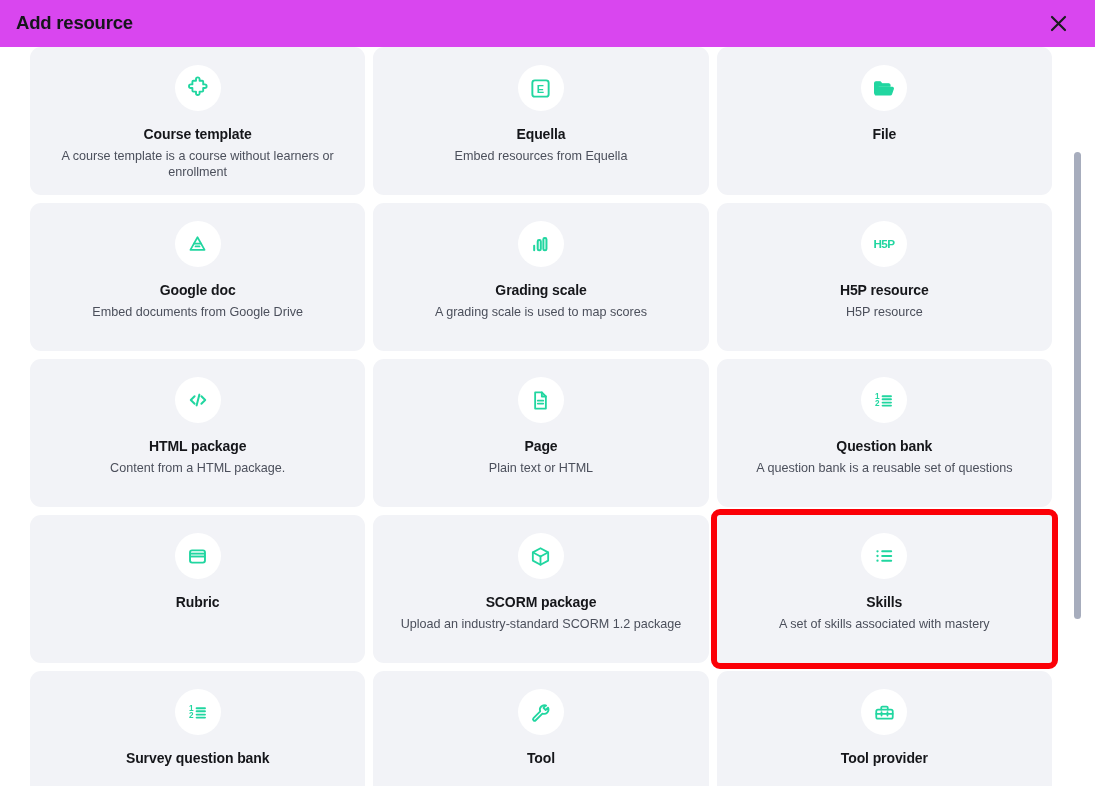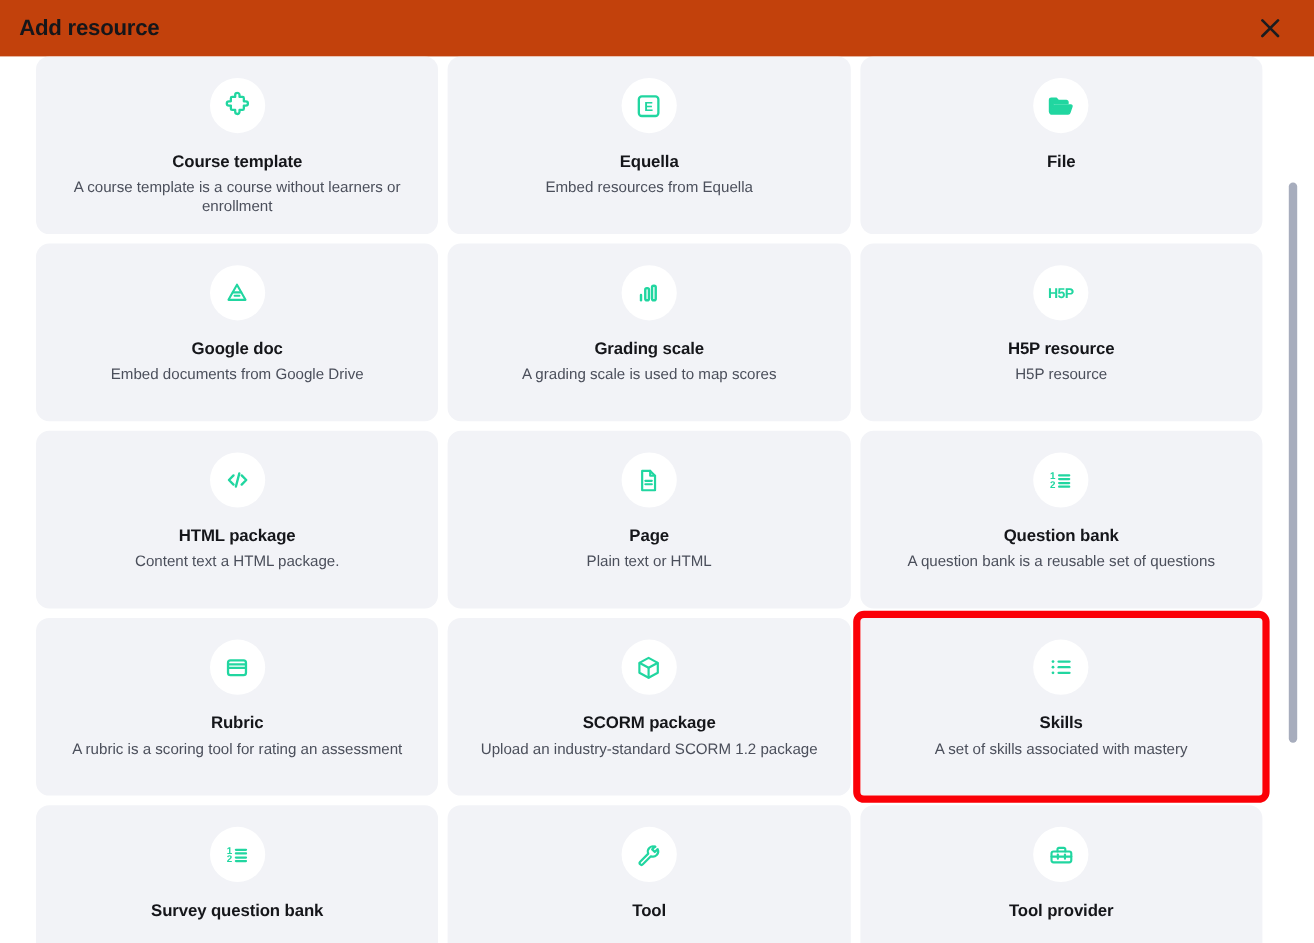--- a/index.html
+++ b/index.html
@@ -17,21 +17,21 @@
     position: relative;
   }
 
   
   .modal-header {
     height: 47px;
     display: flex;
     align-items: center;
     justify-content: space-between;
     padding: 0 22px 0 16px;
-    background: #c2410c;
+    background: #d946ef;
   }
 
   .modal-title {
     font-size: 18.5px;
     font-weight: bold;
     letter-spacing: -0.2px;
     color: #15161a;
     line-height: 1;
   }
 
@@ -214,21 +214,21 @@
       </div>
       <div class="resource-card">
         <div class="card-icon-wrap">
           <svg width="24" height="24" viewBox="0 0 24 24" fill="none" stroke="#21d6a0" stroke-width="2" stroke-linecap="round" stroke-linejoin="round">
       <path d="M8.6 8.2 4.8 12l3.8 3.8"></path>
       <path d="M15.4 8.2 19.2 12l-3.8 3.8"></path>
       <path d="M13.4 6.6 10.6 17.4"></path>
     </svg>
         </div>
         <div class="card-title">HTML package</div>
-        <div class="card-desc">Content text a HTML package.</div>
+        <div class="card-desc">Content from a HTML package.</div>
       </div>
       <div class="resource-card">
         <div class="card-icon-wrap">
           <svg width="23" height="23" viewBox="0 0 24 24" fill="none" stroke="#21d6a0" stroke-width="1.9" stroke-linejoin="round" stroke-linecap="round">
       <path d="M6.4 3.6h7.0l4.2 4.2v12.6H6.4z"></path>
       <path d="M13.4 3.6v4.2h4.2"></path>
       <path d="M9.2 12.2h5.6"></path>
       <path d="M9.2 15.2h5.6"></path>
     </svg>
         </div>
@@ -251,21 +251,20 @@
       </div>
       <div class="resource-card">
         <div class="card-icon-wrap">
           <svg width="23" height="23" viewBox="0 0 24 24" fill="none" stroke="#21d6a0" stroke-width="2" stroke-linejoin="round">
       <rect x="4.2" y="5.6" width="15.6" height="12.8" rx="2.1"></rect>
       <path d="M4.2 12h15.6"></path>
       <path d="M4.2 9.0h15.6"></path>
     </svg>
         </div>
         <div class="card-title">Rubric</div>
-        <div class="card-desc">A rubric is a scoring tool for rating an assessment</div>
       </div>
       <div class="resource-card">
         <div class="card-icon-wrap">
           <svg width="23" height="23" viewBox="0 0 24 24" fill="none" stroke="#21d6a0" stroke-width="1.9" stroke-linejoin="round" stroke-linecap="round">
       <path d="M12 3.4 20 7.7v8.6L12 20.6 4 16.3V7.7L12 3.4z"></path>
       <path d="M4.3 7.8 12 12l7.7-4.2"></path>
       <path d="M12 12v8.5"></path>
     </svg>
         </div>
         <div class="card-title">SCORM package</div>

